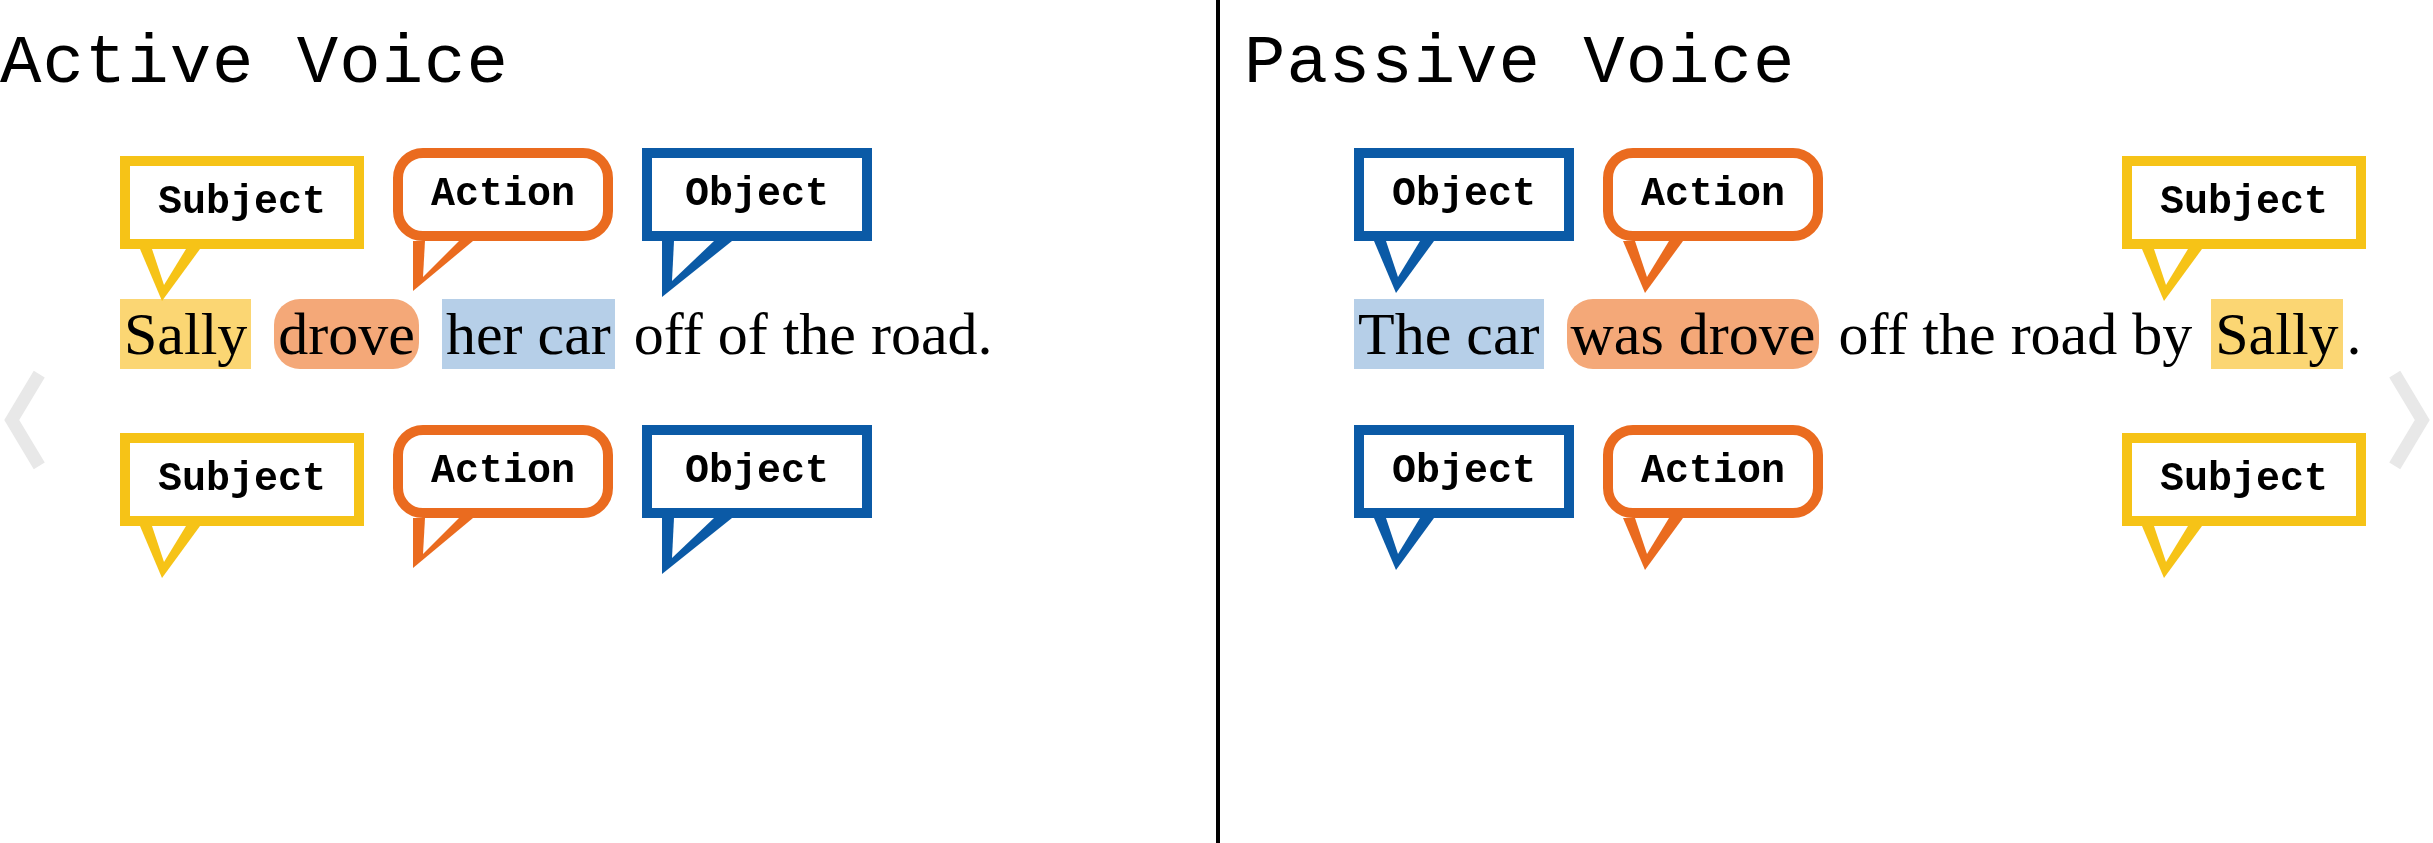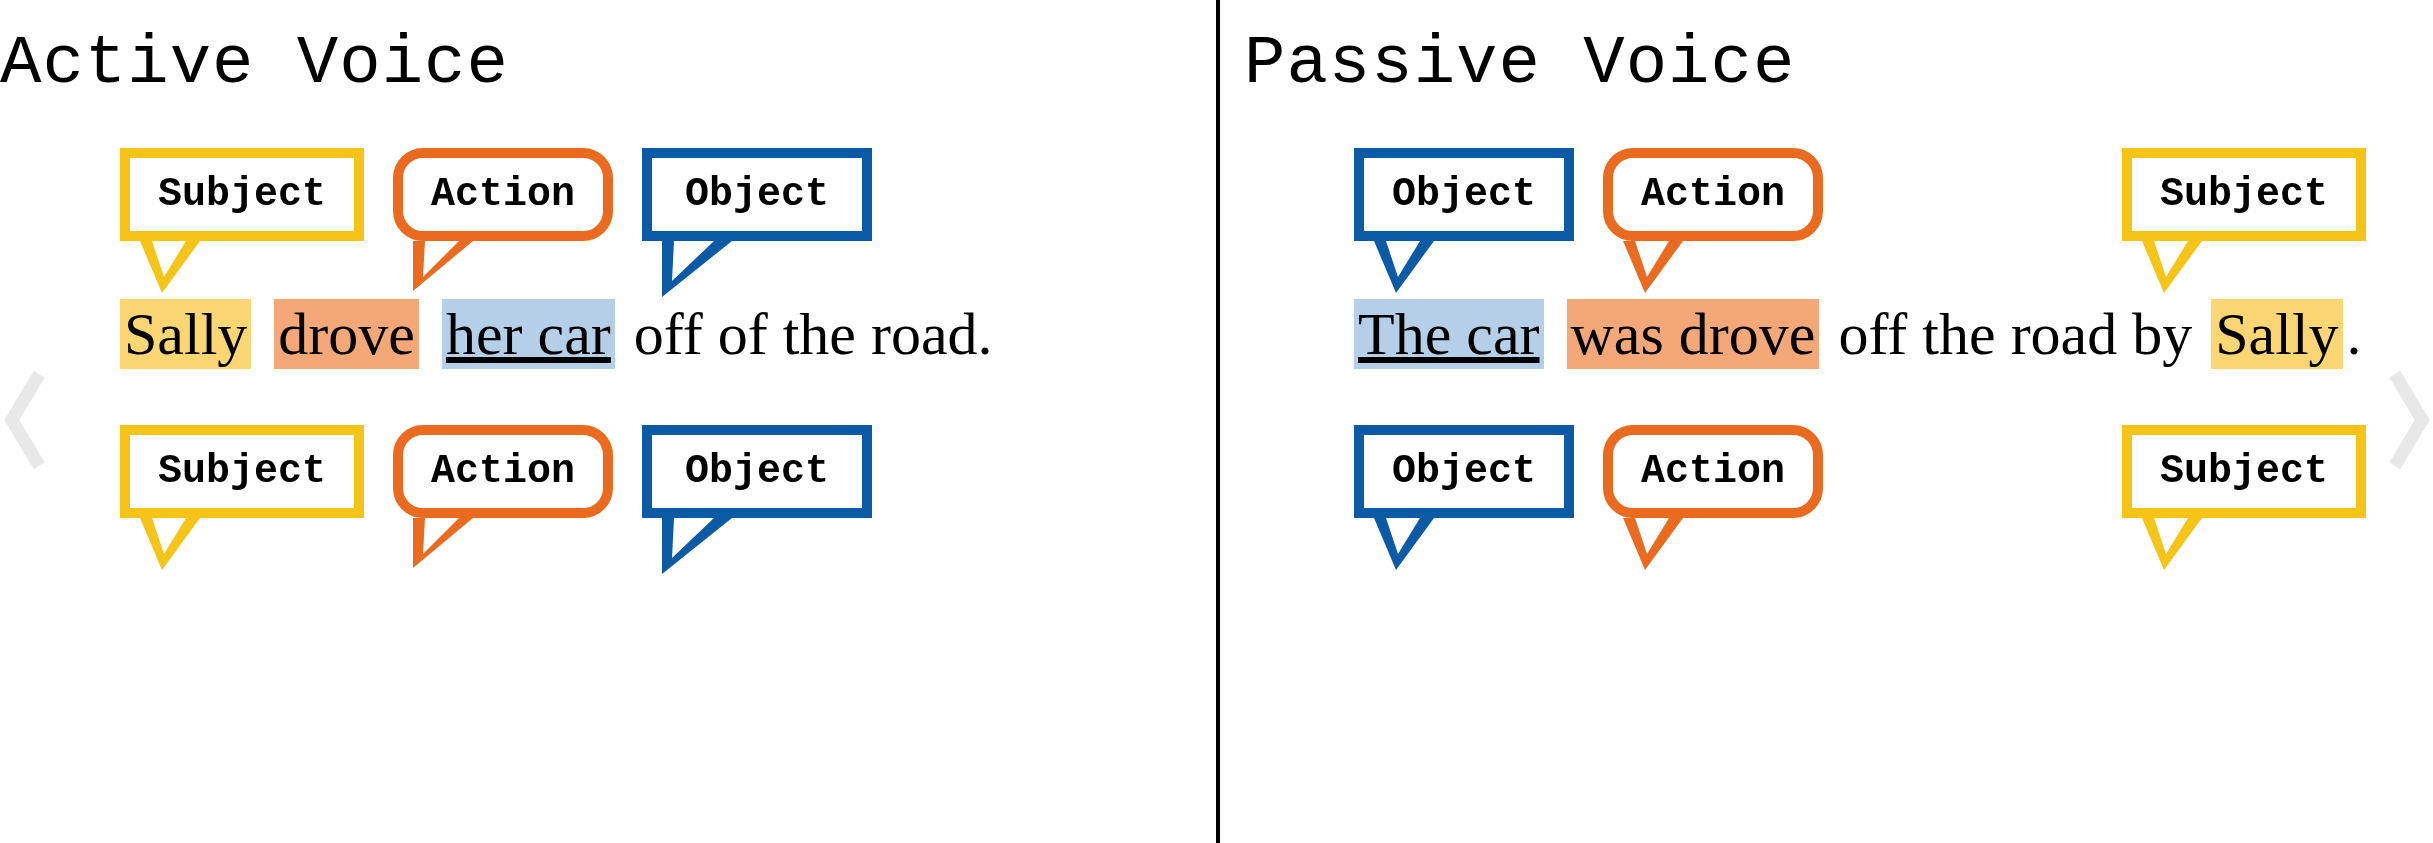--- a/index.html
+++ b/index.html
@@ -107,21 +107,21 @@
     background: #ffffff;
     font-family: "Courier New", Courier, monospace;
     font-size: 40px;
     font-weight: 700;
     color: #000;
     padding: 14px 28px;
     box-sizing: border-box;
     min-width: 200px;
     text-align: center;
   }
-  .bubble-yellow .bubble-inner { border-color: var(--col-yellow); }
+  .bubble-yellow .bubble-inner { border-color: var(--col-yellow); margin-top: 8px; }
   .bubble-orange .bubble-inner { border-color: var(--col-orange); border-radius: 30px; }
   .bubble-blue   .bubble-inner { border-color: var(--col-blue); font-family: Liberation Mono, monospace;   }
 
   
   .bubble svg {
     position: absolute;
     top: 100%;
     margin-top: -10px;
     width: 110px;
     height: 70px;
@@ -142,22 +142,22 @@
 
   
   .sentence {
     font-size: 60px;
     color: #000;
     line-height: 1.2;
     white-space: nowrap;
   }
   .sentence .frag { padding: 2px 4px; }
   .hl-yellow { background: var(--hl-yellow); }
-  .hl-orange { background: var(--hl-orange); }
-  .hl-blue   { background: var(--hl-blue); text-decoration: underline;   }
+  .hl-orange { background: var(--hl-orange); border-radius: 26px; }
+  .hl-blue   { background: var(--hl-blue);   }
   .plain     { }
 
   :root {
     
     --col-yellow: #f6c317;
     --col-orange: #ea6b1f;
     --col-blue:   #0b5aa6;
     --hl-yellow:  #fbd673;
     --hl-orange:  #f4a878;
     --hl-blue:    #b6cfe8;

